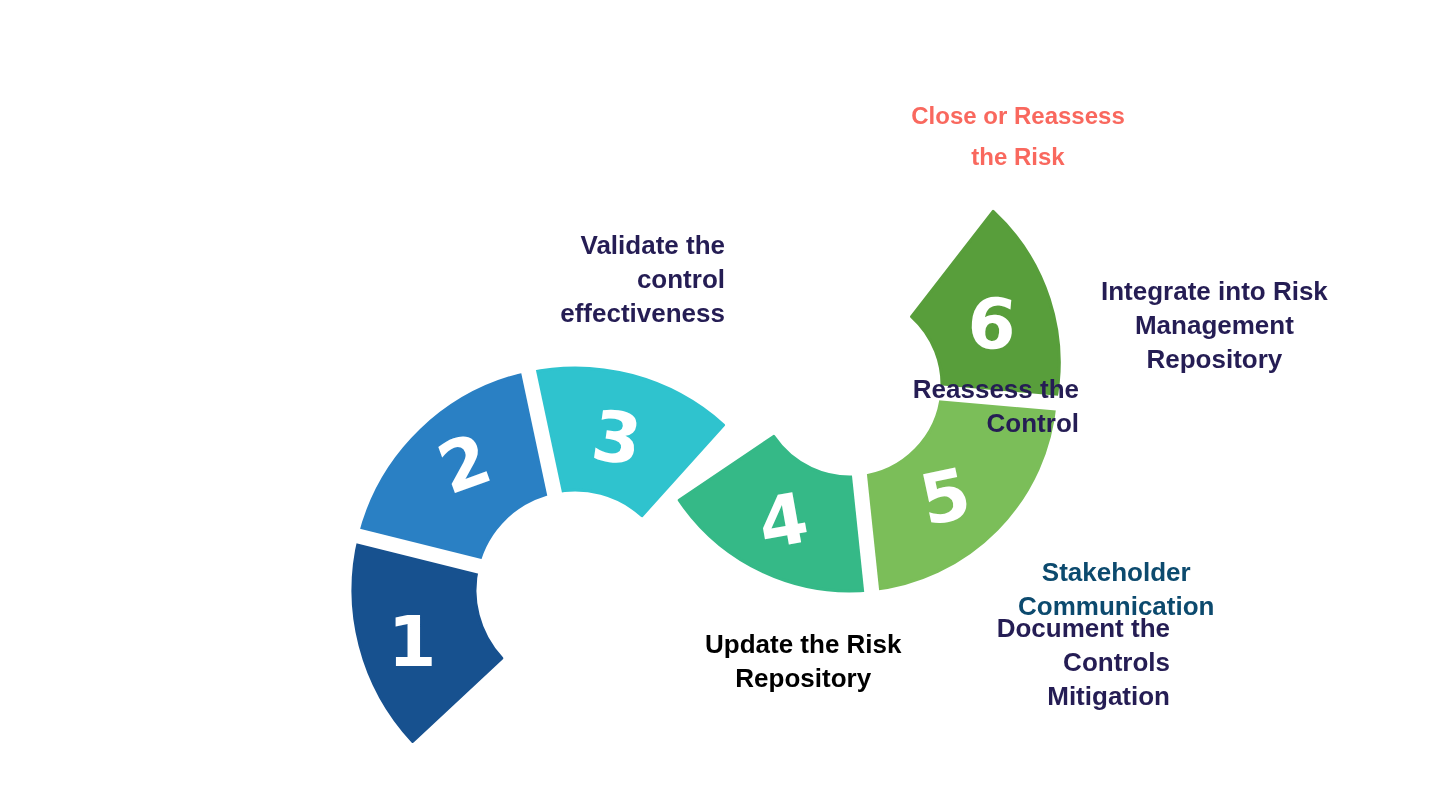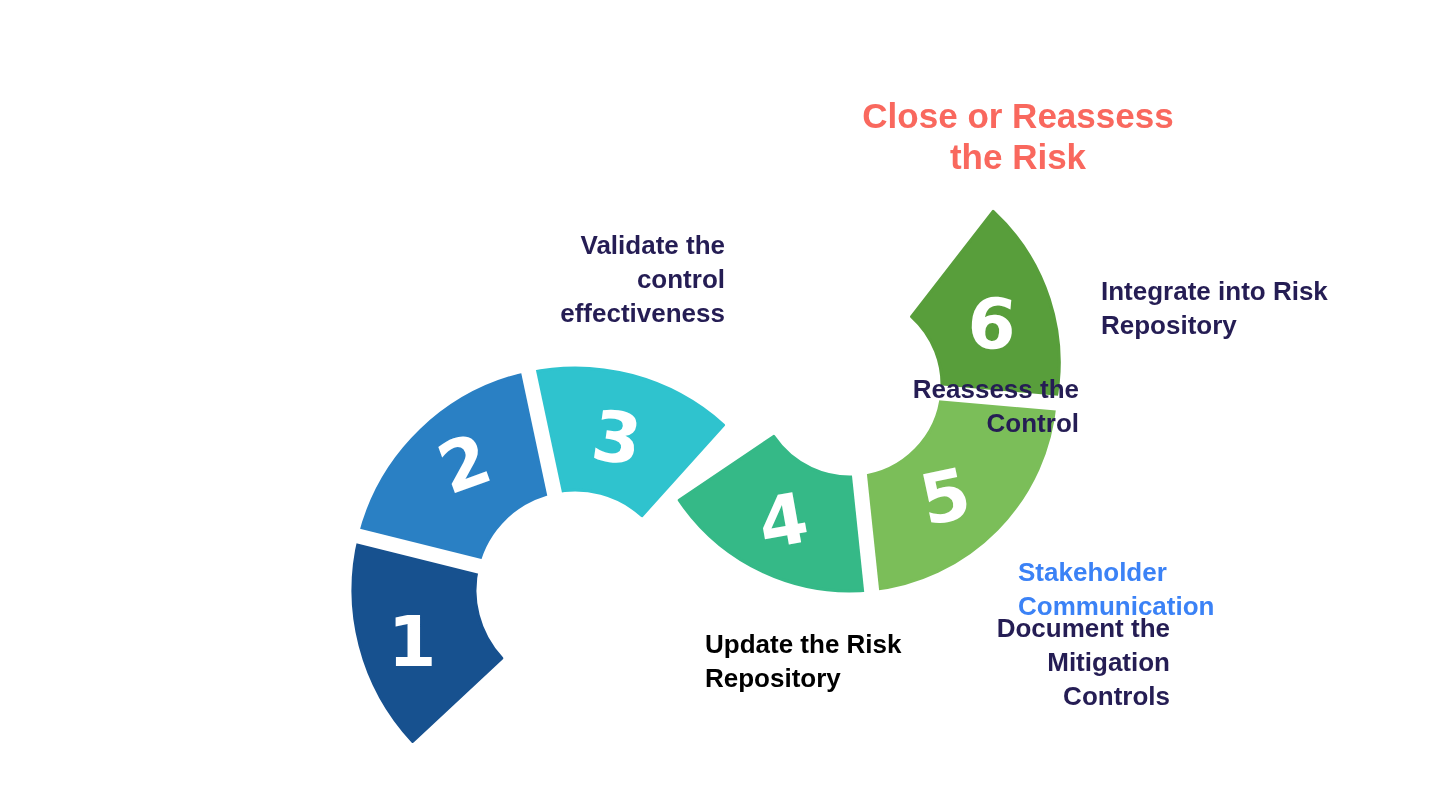--- a/index.html
+++ b/index.html
@@ -14,25 +14,25 @@
   .lbl{
     position:absolute;
     color:#251D54;
     font-weight:700;
     font-size:26px;
     line-height:34px;
     white-space:nowrap;
   }
   .lbl span{display:block;}
   .lbl.right{text-align:right;}
-  .lbl.left{text-align:left;}
+  .lbl.left{text-align:center;}
   .title{
     position:absolute;
     font-weight:700;
-    font-size:35px;
+    font-size:24px;
     line-height:41px;
     text-align:center;
     white-space:nowrap;
   }
   .title span{display:block;}
   .seg-number{
     font-family:"DejaVu Sans", sans-serif;
     font-weight:700;
   }
 </style>
@@ -60,43 +60,44 @@
       <text x="992" y="323" fill="#ffffff" font-size="70" class="seg-number" text-anchor="middle" dy="0.36em" transform="rotate(5 992 323)">6</text>
     </svg>
 
   <div class="title" style="color: rgb(249, 104, 94); left: 768px; top: 95px; width: 500px;">
     <span>Close or Reassess</span>
     <span>the Risk</span>
   </div>
 
   <div class="lbl right" style="color: rgb(37, 29, 84); right: 272px; top: 611px; text-align: right;">
     <span>Document the</span>
+    <span>Controls</span>
     <span>Mitigation</span>
-    <span>Controls</span>
   </div>
 
   <div class="lbl right" style="color: rgb(37, 29, 84); right: 363px; top: 372px;">
     <span>Reassess the</span>
     <span>Control</span>
   </div>
 
   <div class="lbl right" style="color: rgb(37, 29, 84); right: 717px; top: 228px;">
     <span>Validate the</span>
     <span>control</span>
     <span>effectiveness</span>
   </div>
 
   <div class="lbl left" style="color: #000000; left: 705px; top: 627px;">
     <span>Update the Risk</span>
     <span>Repository</span>
   </div>
 
-  <div class="lbl left" style="color: #3b82f6; left: 1018px; top: 555px;">
+  <div class="lbl left" style="color: #0c4a6e; left: 1018px; top: 555px;">
     <span>Stakeholder</span>
     <span>Communication</span>
   </div>
 
   <div class="lbl left" style="color: rgb(37, 29, 84); left: 1101px; top: 274px;">
     <span>Integrate into Risk</span>
+    <span>Management</span>
     <span>Repository</span>
   </div>
 
 </div>
 
 </body></html>

